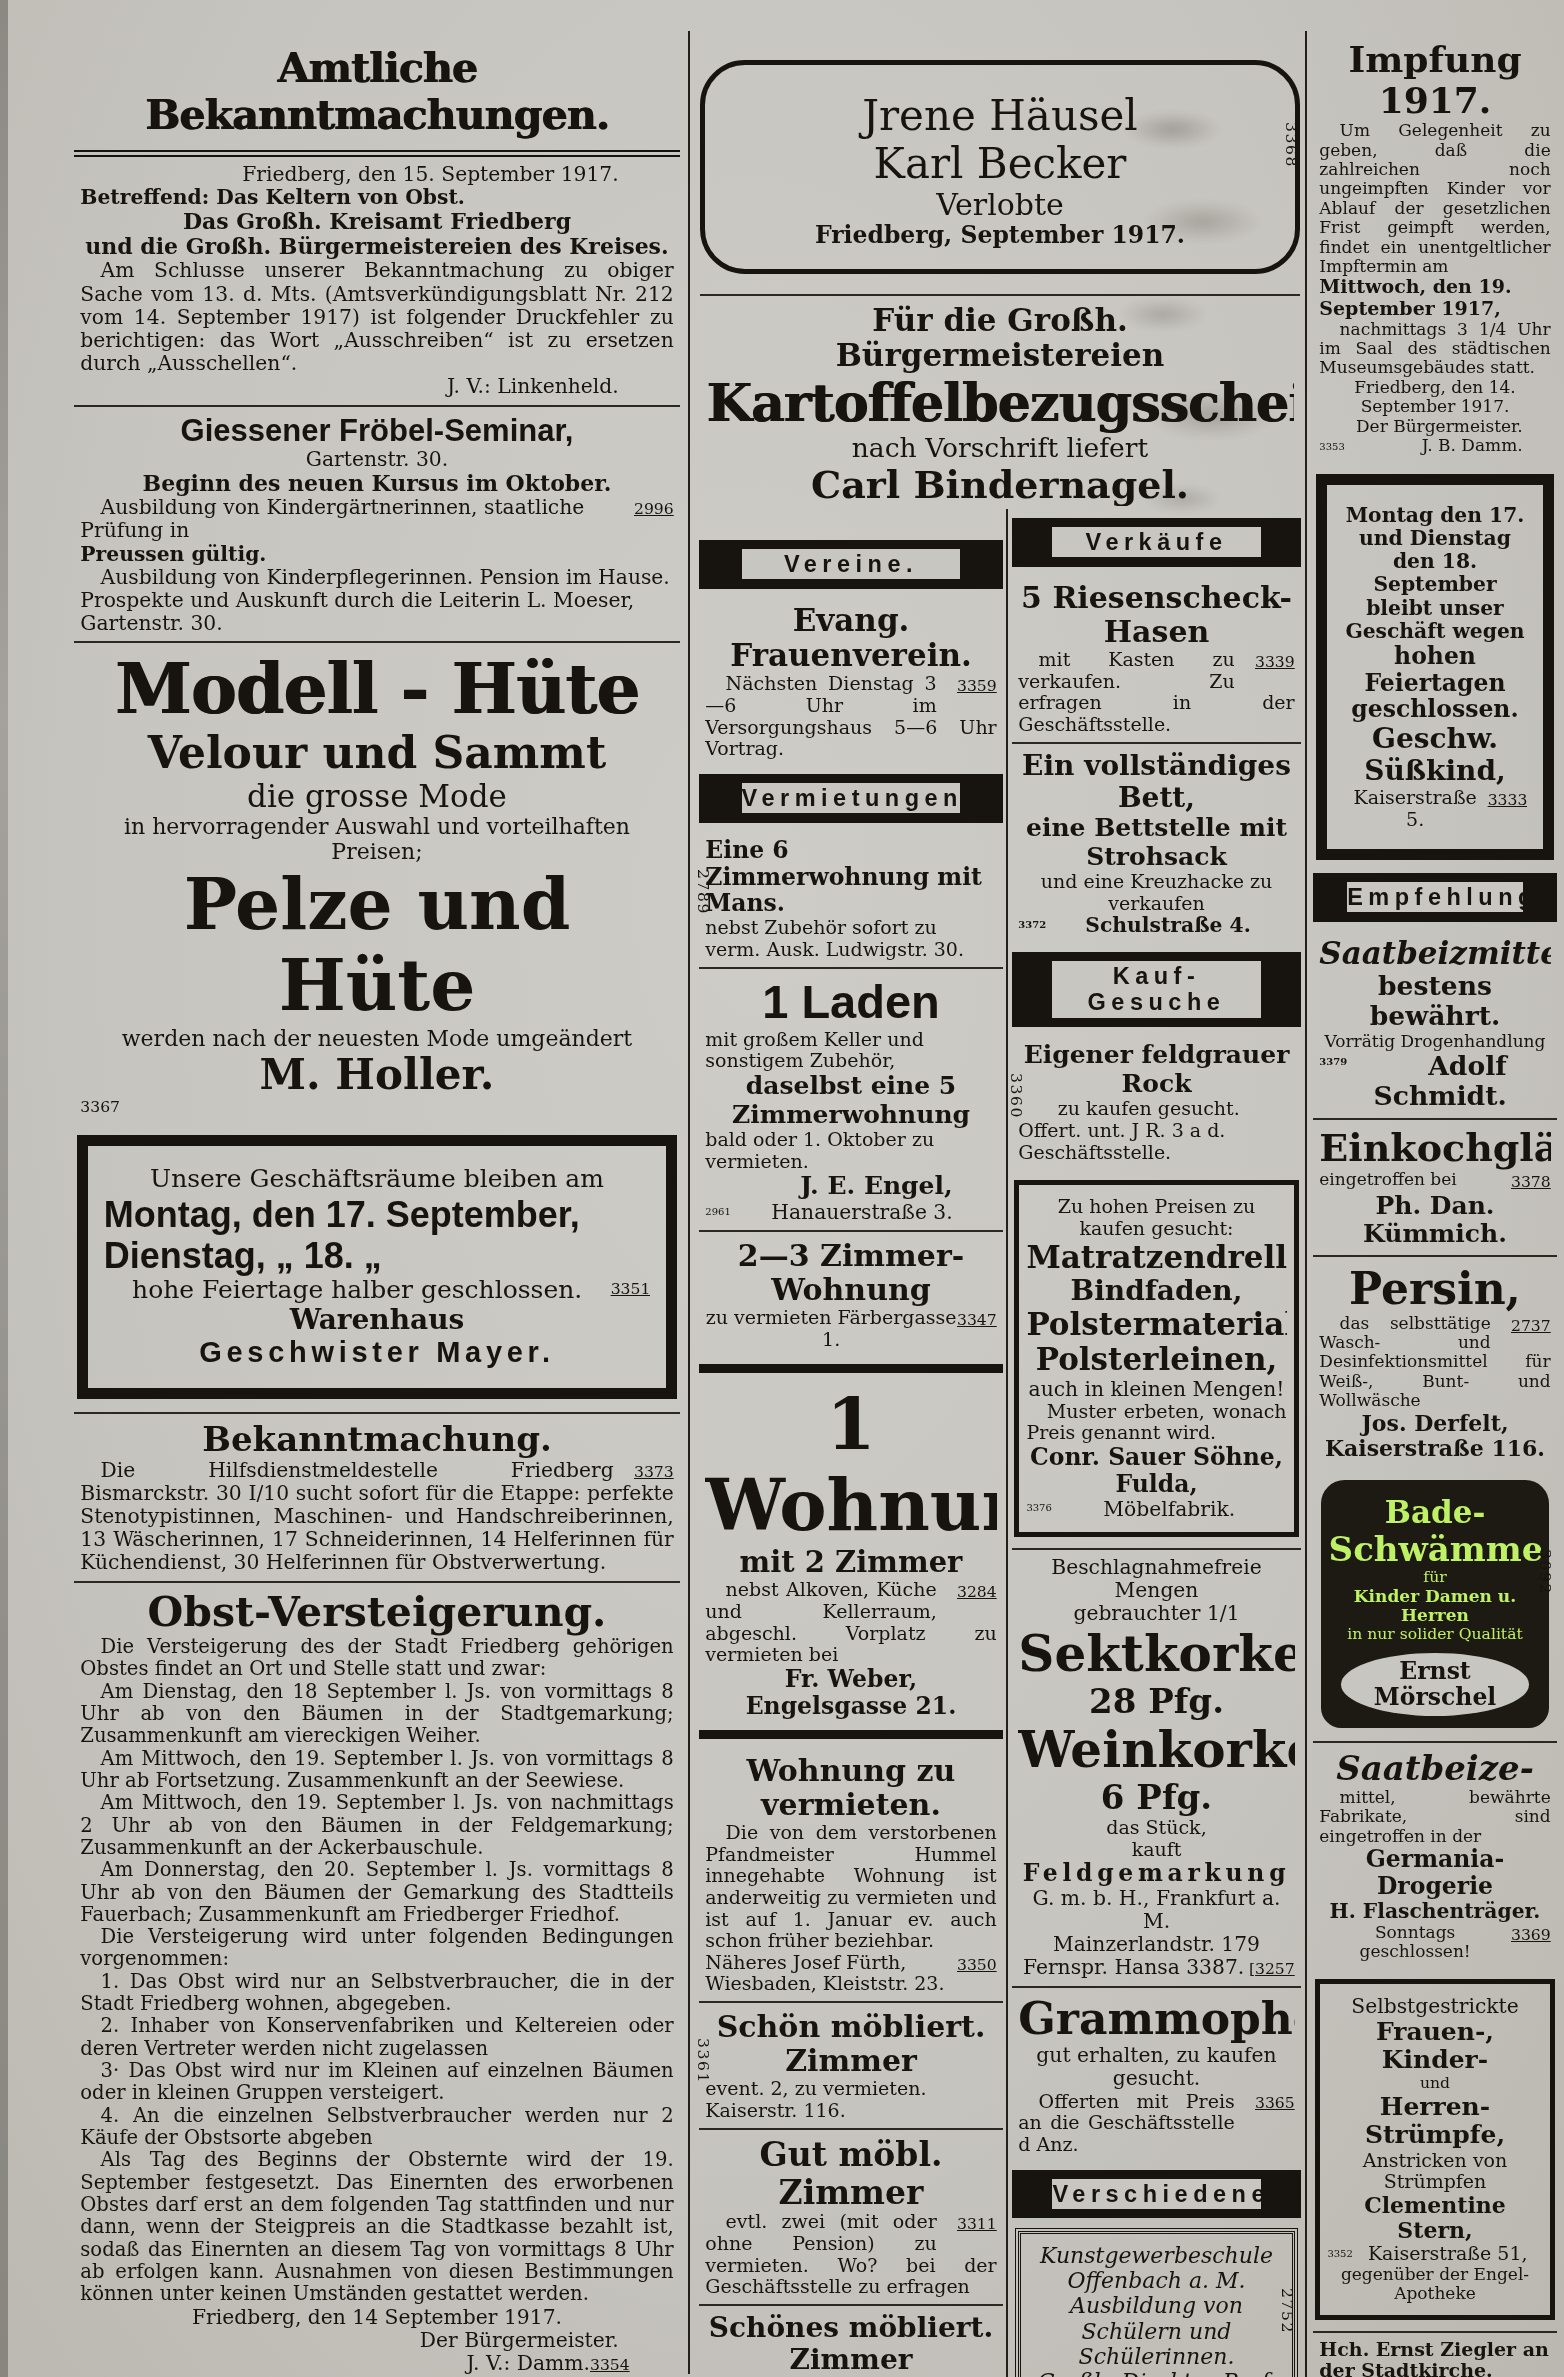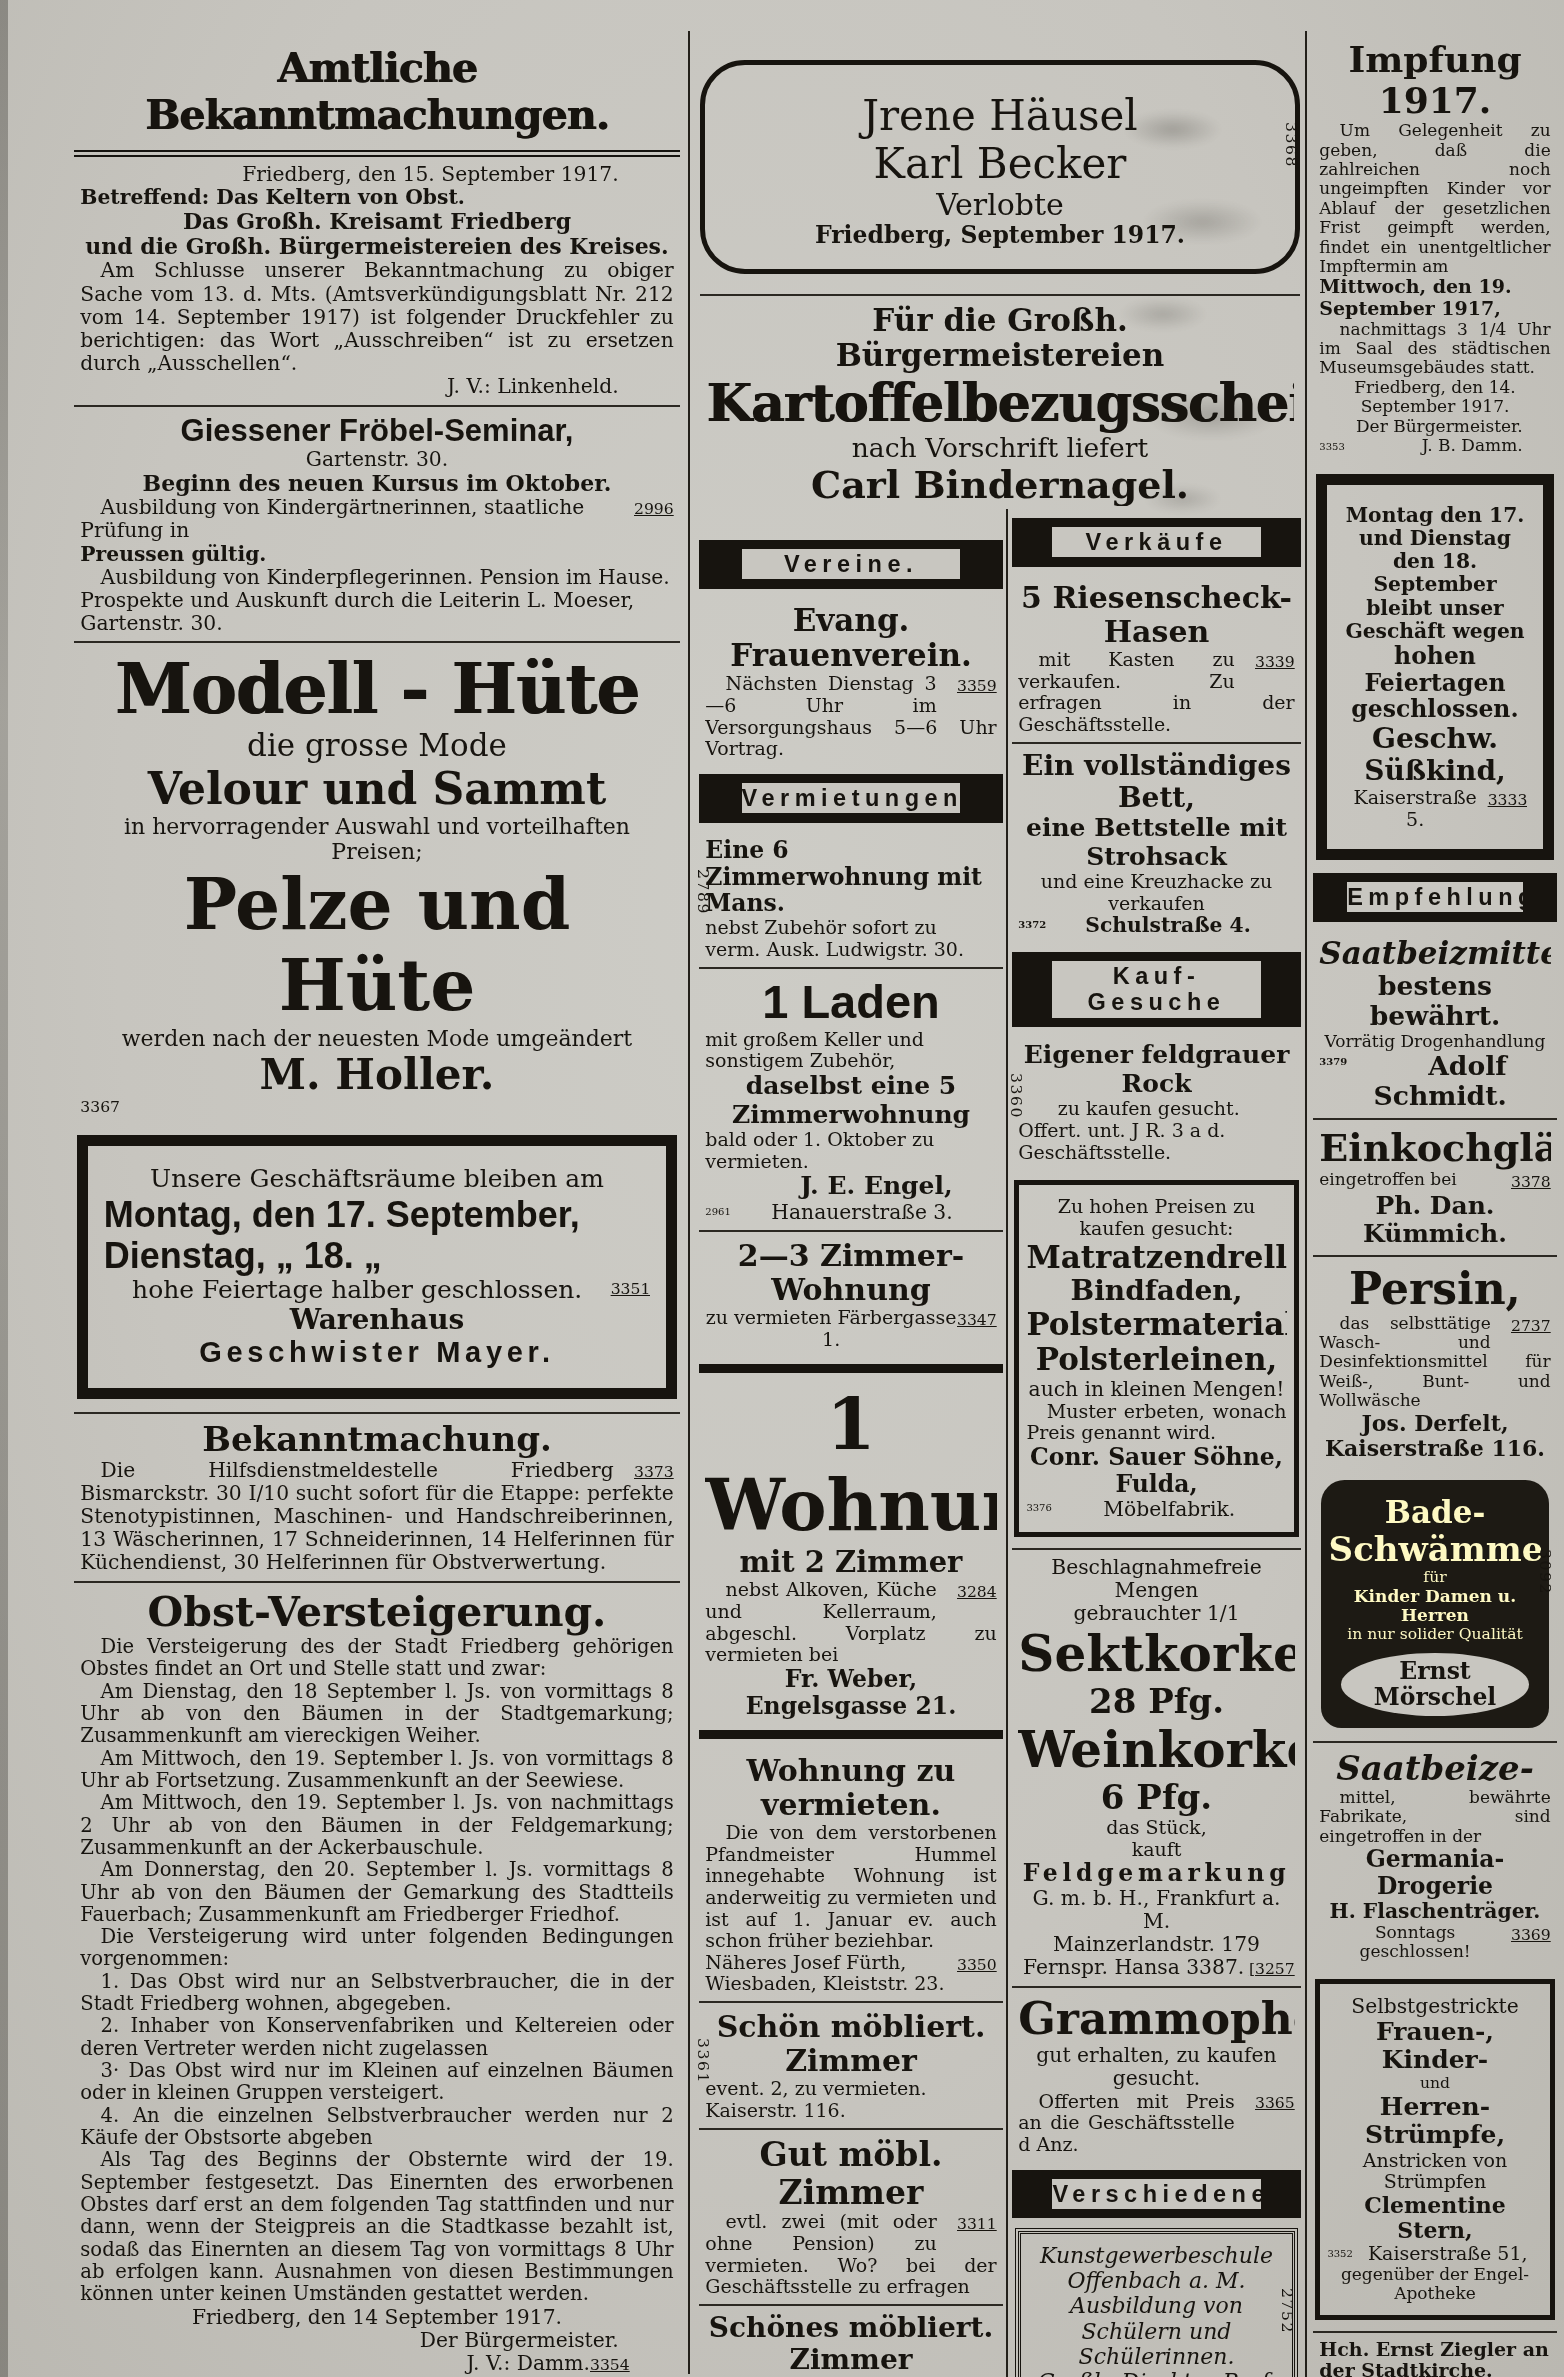--- a/index.html
+++ b/index.html
@@ -33,21 +33,21 @@
   .ln{line-height:1.14;overflow:hidden;}
   .ln .tx{display:inline;}
   .ll{float:left;font-size:10px;padding-top:4.7px;}
   .rr{float:right;font-size:15.6px;padding-top:4.7px;text-decoration:underline;}
   .vnum{position:absolute;writing-mode:vertical-rl;font-size:15.6px;top:28%;letter-spacing:1.6px;}
   .vl{left:-4.7px;}  .vr{right:-4.7px;}
   .c{text-align:center;} .r{text-align:right;} .rmid{text-align:right;padding-right:44px;}
   .j{text-align:justify;text-indent:20.3px;}
   .ind{text-indent:20.3px;}
   .b{font-weight:700;} .it{font-style:italic;}
-  .w{color:#fef9c3;}
+  .w{color:#bef264;}
   .banner{background:#c8c6c0;color:#17140f;border-radius:50%;margin:9.4px 12.5px 0;padding:4.7px 0;}
   .sans{font-family:"Liberation Sans",sans-serif;}
   .sp2{letter-spacing:4.7px;}
   .pr{padding-right:55px;} .pr2{padding-right:28px;}
   .fat{letter-spacing:-0.8px;text-shadow:1.1px 0 0 currentColor;} .s20{font-size:15.6px;} .s22{font-size:17px;} .s24{font-size:19px;}
   .s25{font-size:19.6px;} .s26{font-size:20.3px;} .s28{font-size:22px;} .s30{font-size:23.5px;}
   .s32{font-size:25px;} .s34{font-size:26.6px;} .s36{font-size:28px;} .s38{font-size:30px;}
   .s40{font-size:31px;} .s42{font-size:33px;} .s44{font-size:34px;} .s46{font-size:36px;}
   .s48{font-size:38px;} .s50{font-size:29px;text-align:center;} .s52{font-size:41px;} .s54{font-size:42px;}
   .s56{font-size:44px;} .s60{font-size:47px;} .s64{font-size:50px;} .s66{font-size:52px;}
@@ -79,22 +79,22 @@
         <div class="ln sans s40 b c"><span class="tx">Giessener Fröbel-Seminar,</span></div>
         <div class="ln s26 c"><span class="tx">Gartenstr. 30.</span></div>
         <div class="ln s28 b c"><span class="tx">Beginn des neuen Kursus im Oktober.</span></div>
         <div class="ln s26 ind"><span class="rr">2996</span><span class="tx">Ausbildung von Kindergärtnerinnen, staatliche Prüfung in</span></div>
         <div class="ln s26 b"><span class="tx">Preussen gültig.</span></div>
         <div class="ln s26 ind"><span class="tx">Ausbildung von Kinderpflegerinnen.  Pension im Hause.</span></div>
         <div class="ln s26"><span class="tx">Prospekte und Auskunft durch die Leiterin L. Moeser, Gartenstr. 30.</span></div>
       </div>
       <div class="blk sep">
         <div class="ln s88 b c fat"><span class="tx">Modell - Hüte</span></div>
+        <div class="ln s56 b c"><span class="tx">Velour und Sammt</span></div>
         <div class="ln s40 c"><span class="tx">die grosse Mode</span></div>
-        <div class="ln s56 b c"><span class="tx">Velour und Sammt</span></div>
         <div class="ln s28 c"><span class="tx">in hervorragender Auswahl und vorteilhaften Preisen;</span></div>
         <div class="ln s68 b c"><span class="tx">Pelze und Hüte</span></div>
         <div class="ln s28 c"><span class="tx">werden nach der neuesten Mode umgeändert</span></div>
         <div class="ln s54 b c"><span class="tx">M. Holler.</span></div>
         <div class="ln s20"><span class="tx">3367</span></div>
       </div>
       <div class="blk thickbox">
         <div class="ln s32 c"><span class="tx">Unsere Geschäftsräume bleiben am</span></div>
         <div class="ln sans s46 b"><span class="tx">Montag, den 17. September,</span></div>
         <div class="ln sans s46 b"><span class="tx">Dienstag,  „  18.          „</span></div>

